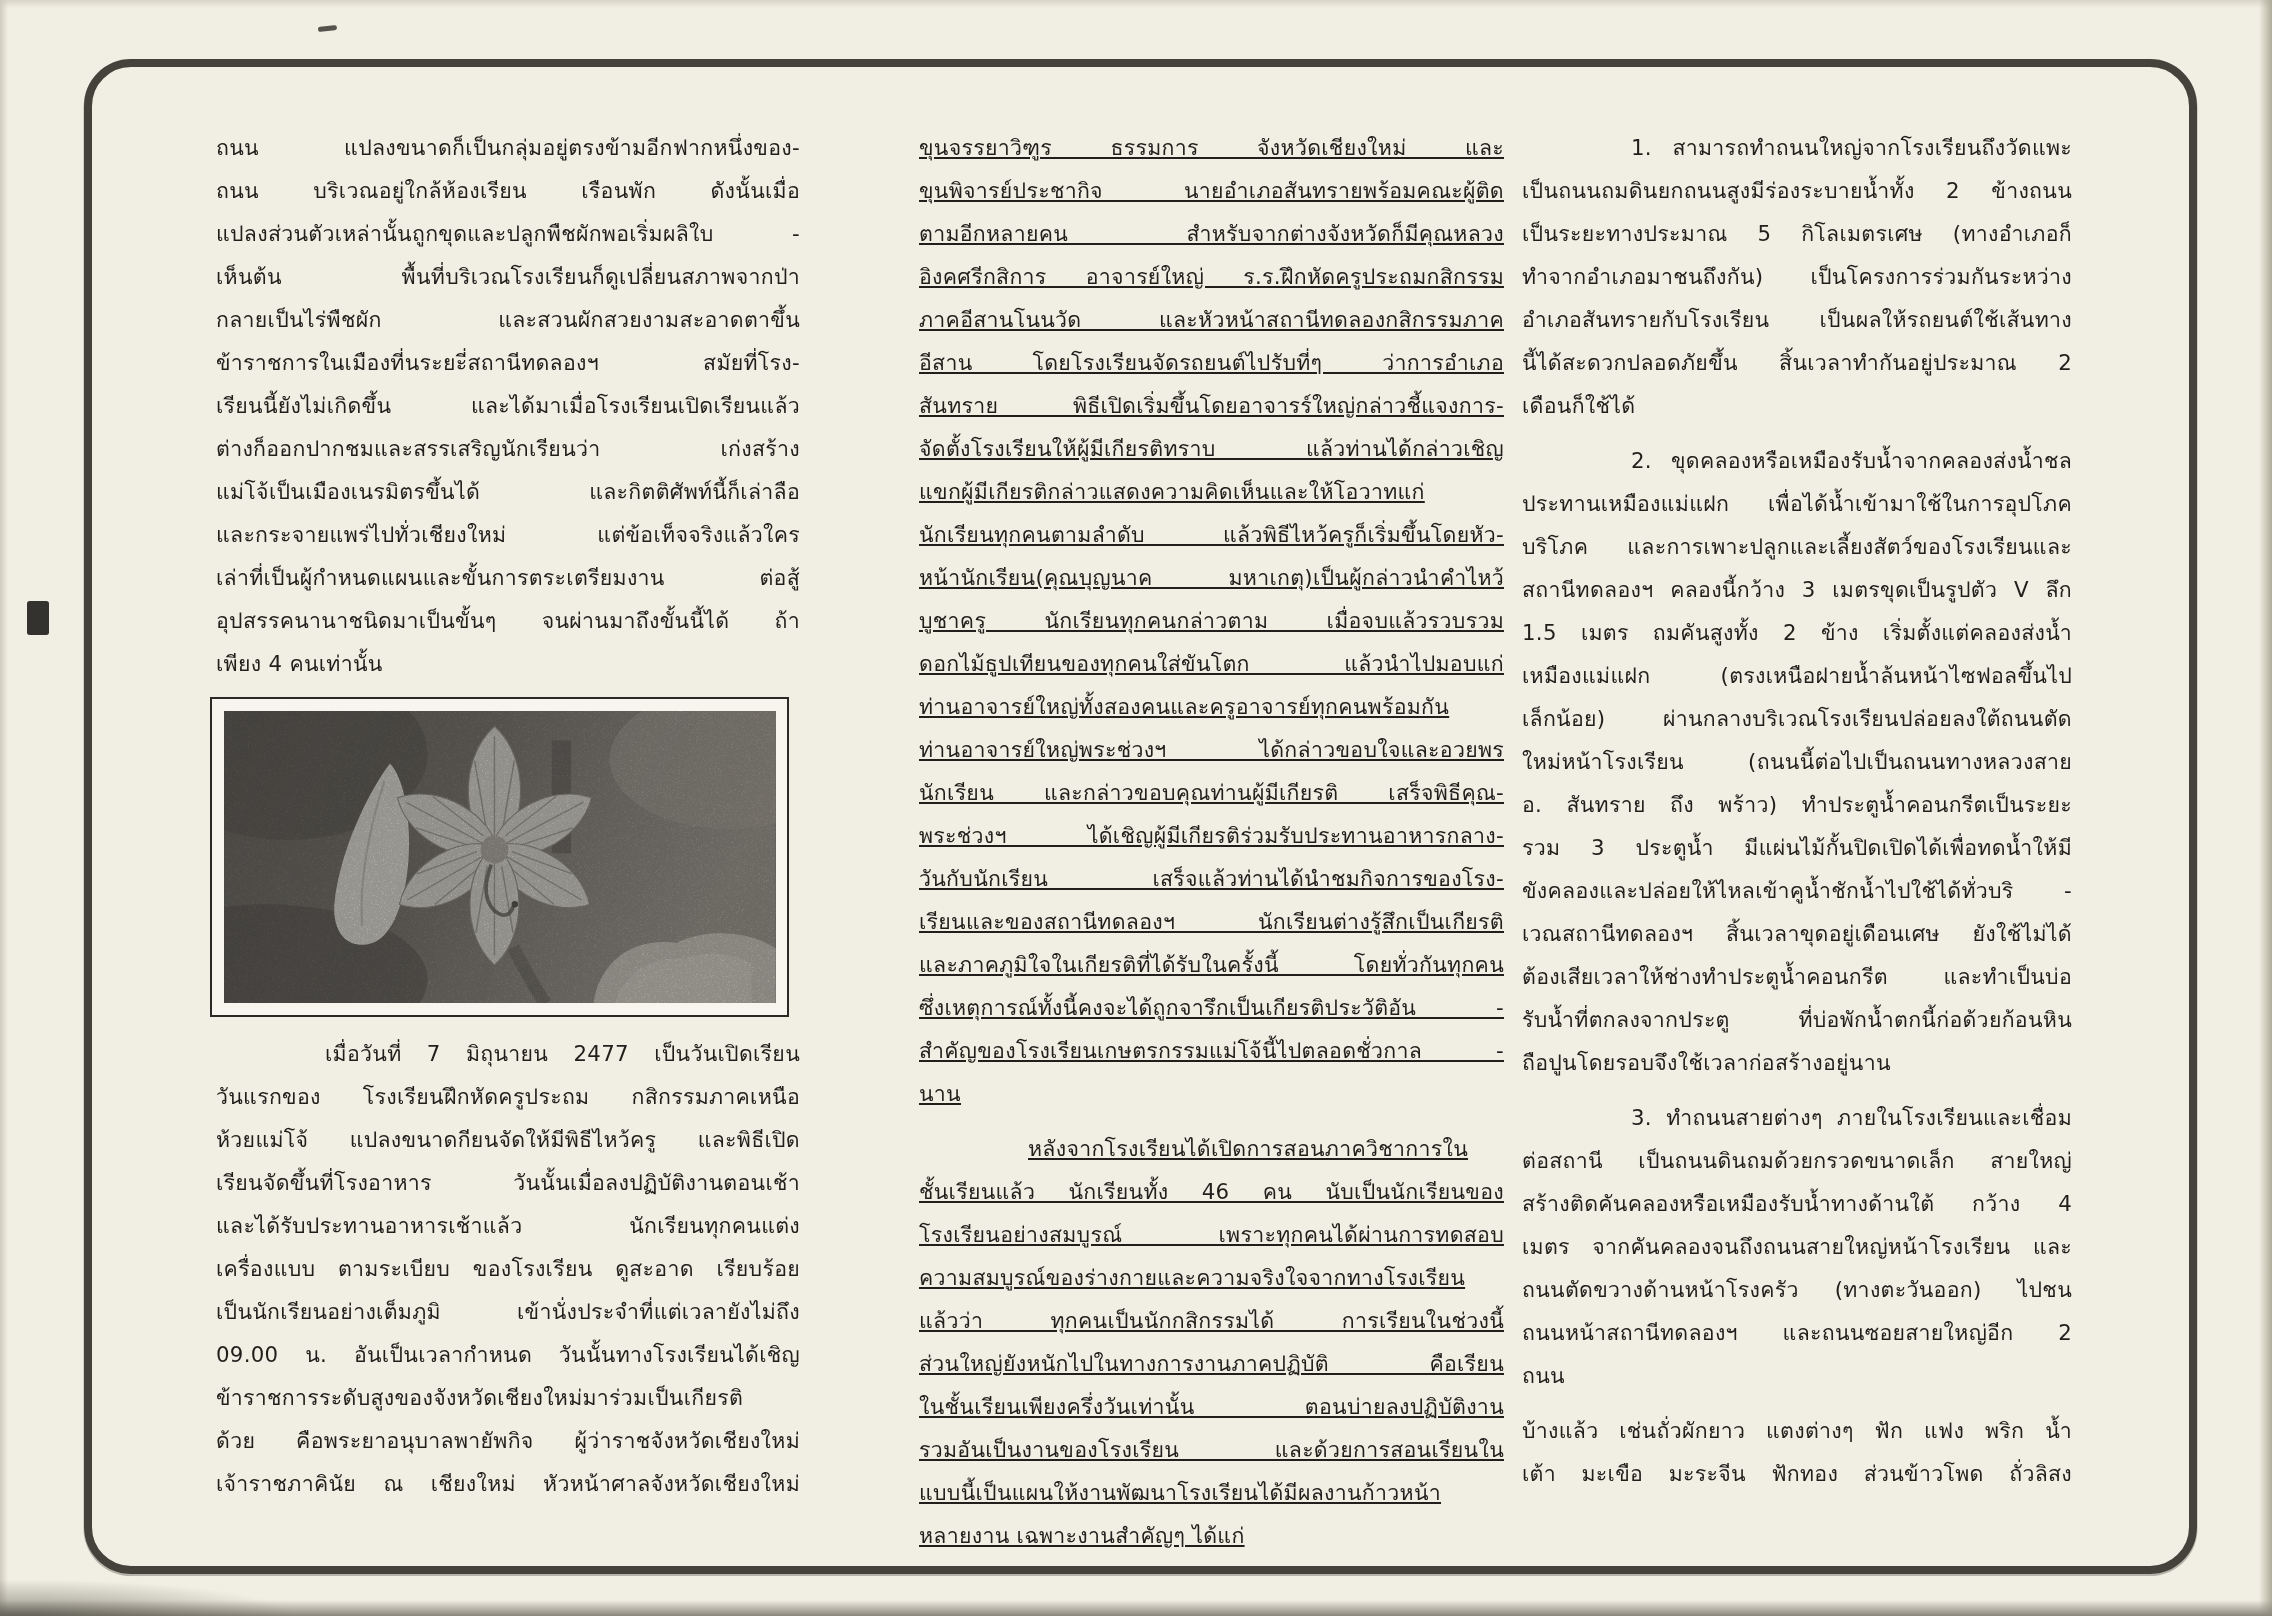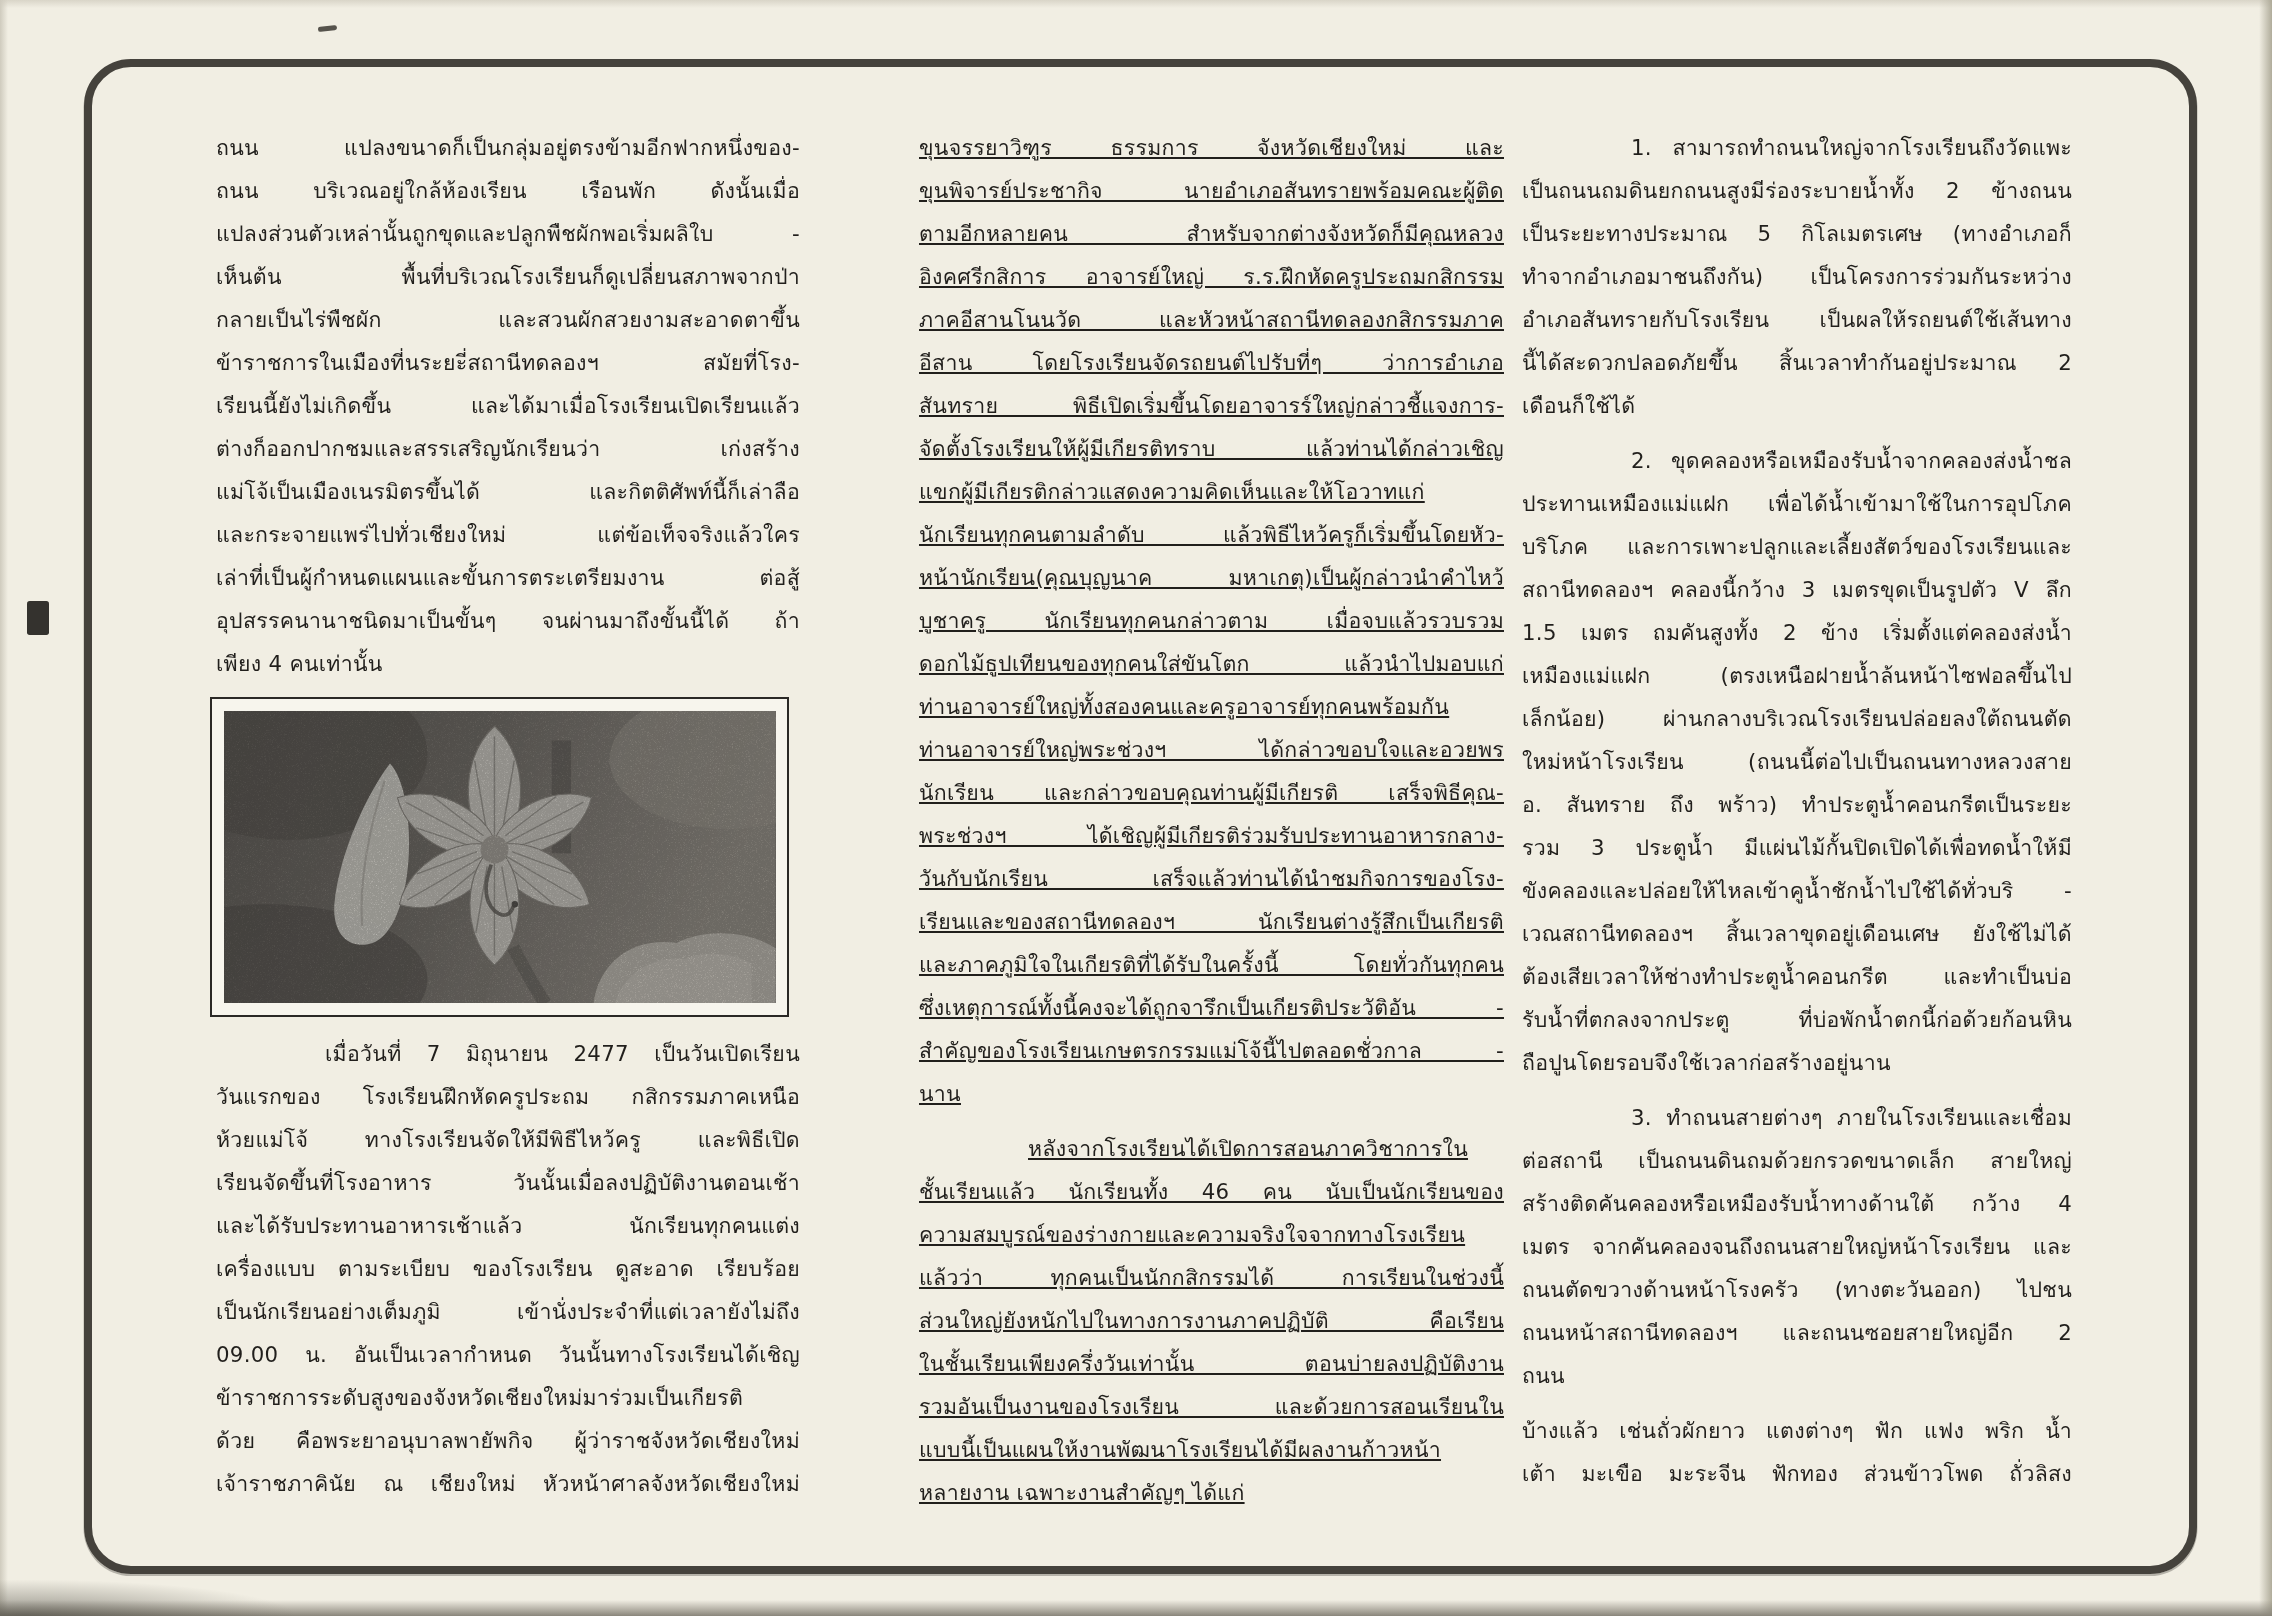--- a/index.html
+++ b/index.html
@@ -124,21 +124,21 @@
           <circle cx="38" cy="102" r="6" fill="#5f5c57"></circle>
         </g>
 
         <rect x="0" y="0" width="1030" height="545" filter="url(#grain)" opacity="0.33"></rect>
       </svg>
     </div>
   </div>
 <div class="para">
       <div class="ln ind">เมื่อวันที่ 7 มิถุนายน 2477 เป็นวันเปิดเรียน</div>
       <div class="ln">วันแรกของ โรงเรียนฝึกหัดครูประถม กสิกรรมภาคเหนือ</div>
-      <div class="ln">ห้วยแม่โจ้ ทางโรงเรียนจัดให้มีพิธีไหว้ครู และพิธีเปิด</div>
+      <div class="ln">ห้วยแม่โจ้ แปลงขนาดกียนจัดให้มีพิธีไหว้ครู และพิธีเปิด</div>
       <div class="ln">เรียนจัดขึ้นที่โรงอาหาร วันนั้นเมื่อลงปฏิบัติงานตอนเช้า</div>
       <div class="ln">และได้รับประทานอาหารเช้าแล้ว นักเรียนทุกคนแต่ง</div>
       <div class="ln">เครื่องแบบ ตามระเบียบ ของโรงเรียน ดูสะอาด เรียบร้อย</div>
       <div class="ln">เป็นนักเรียนอย่างเต็มภูมิ เข้านั่งประจำที่แต่เวลายังไม่ถึง</div>
       <div class="ln">09.00 น. อันเป็นเวลากำหนด วันนั้นทางโรงเรียนได้เชิญ</div>
       <div class="ln">ข้าราชการระดับสูงของจังหวัดเชียงใหม่มาร่วมเป็นเกียรติ</div>
       <div class="ln">ด้วย คือพระยาอนุบาลพายัพกิจ ผู้ว่าราชจังหวัดเชียงใหม่</div>
       <div class="ln">เจ้าราชภาคินัย ณ เชียงใหม่ หัวหน้าศาลจังหวัดเชียงใหม่</div>
     </div>
   </div>
@@ -164,20 +164,21 @@
       <div class="ln">วันกับนักเรียน เสร็จแล้วท่านได้นำชมกิจการของโรง-</div>
       <div class="ln">เรียนและของสถานีทดลองฯ นักเรียนต่างรู้สึกเป็นเกียรติ</div>
       <div class="ln">และภาคภูมิใจในเกียรติที่ได้รับในครั้งนี้ โดยทั่วกันทุกคน</div>
       <div class="ln">ซึ่งเหตุการณ์ทั้งนี้คงจะได้ถูกจารึกเป็นเกียรติประวัติอัน -</div>
       <div class="ln">สำคัญของโรงเรียนเกษตรกรรมแม่โจ้นี้ไปตลอดชั่วกาล -</div>
       <div class="ln last">นาน</div>
     </div>
     <div class="para">
       <div class="ln ind">หลังจากโรงเรียนได้เปิดการสอนภาควิชาการใน</div>
       <div class="ln">ชั้นเรียนแล้ว นักเรียนทั้ง 46 คน นับเป็นนักเรียนของ</div>
+      <div class="ln">โรงเรียนอย่างสมบูรณ์ เพราะทุกคนได้ผ่านการทดสอบ</div>
       <div class="ln">ความสมบูรณ์ของร่างกายและความจริงใจจากทางโรงเรียน</div>
       <div class="ln">แล้วว่า ทุกคนเป็นนักกสิกรรมได้ การเรียนในช่วงนี้</div>
       <div class="ln">ส่วนใหญ่ยังหนักไปในทางการงานภาคปฏิบัติ คือเรียน</div>
       <div class="ln">ในชั้นเรียนเพียงครึ่งวันเท่านั้น ตอนบ่ายลงปฏิบัติงาน</div>
       <div class="ln">รวมอันเป็นงานของโรงเรียน และด้วยการสอนเรียนใน</div>
       <div class="ln">แบบนี้เป็นแผนให้งานพัฒนาโรงเรียนได้มีผลงานก้าวหน้า</div>
       <div class="ln last">หลายงาน เฉพาะงานสำคัญๆ ได้แก่</div>
     </div>
   </div>
 <div class="col col-2">

